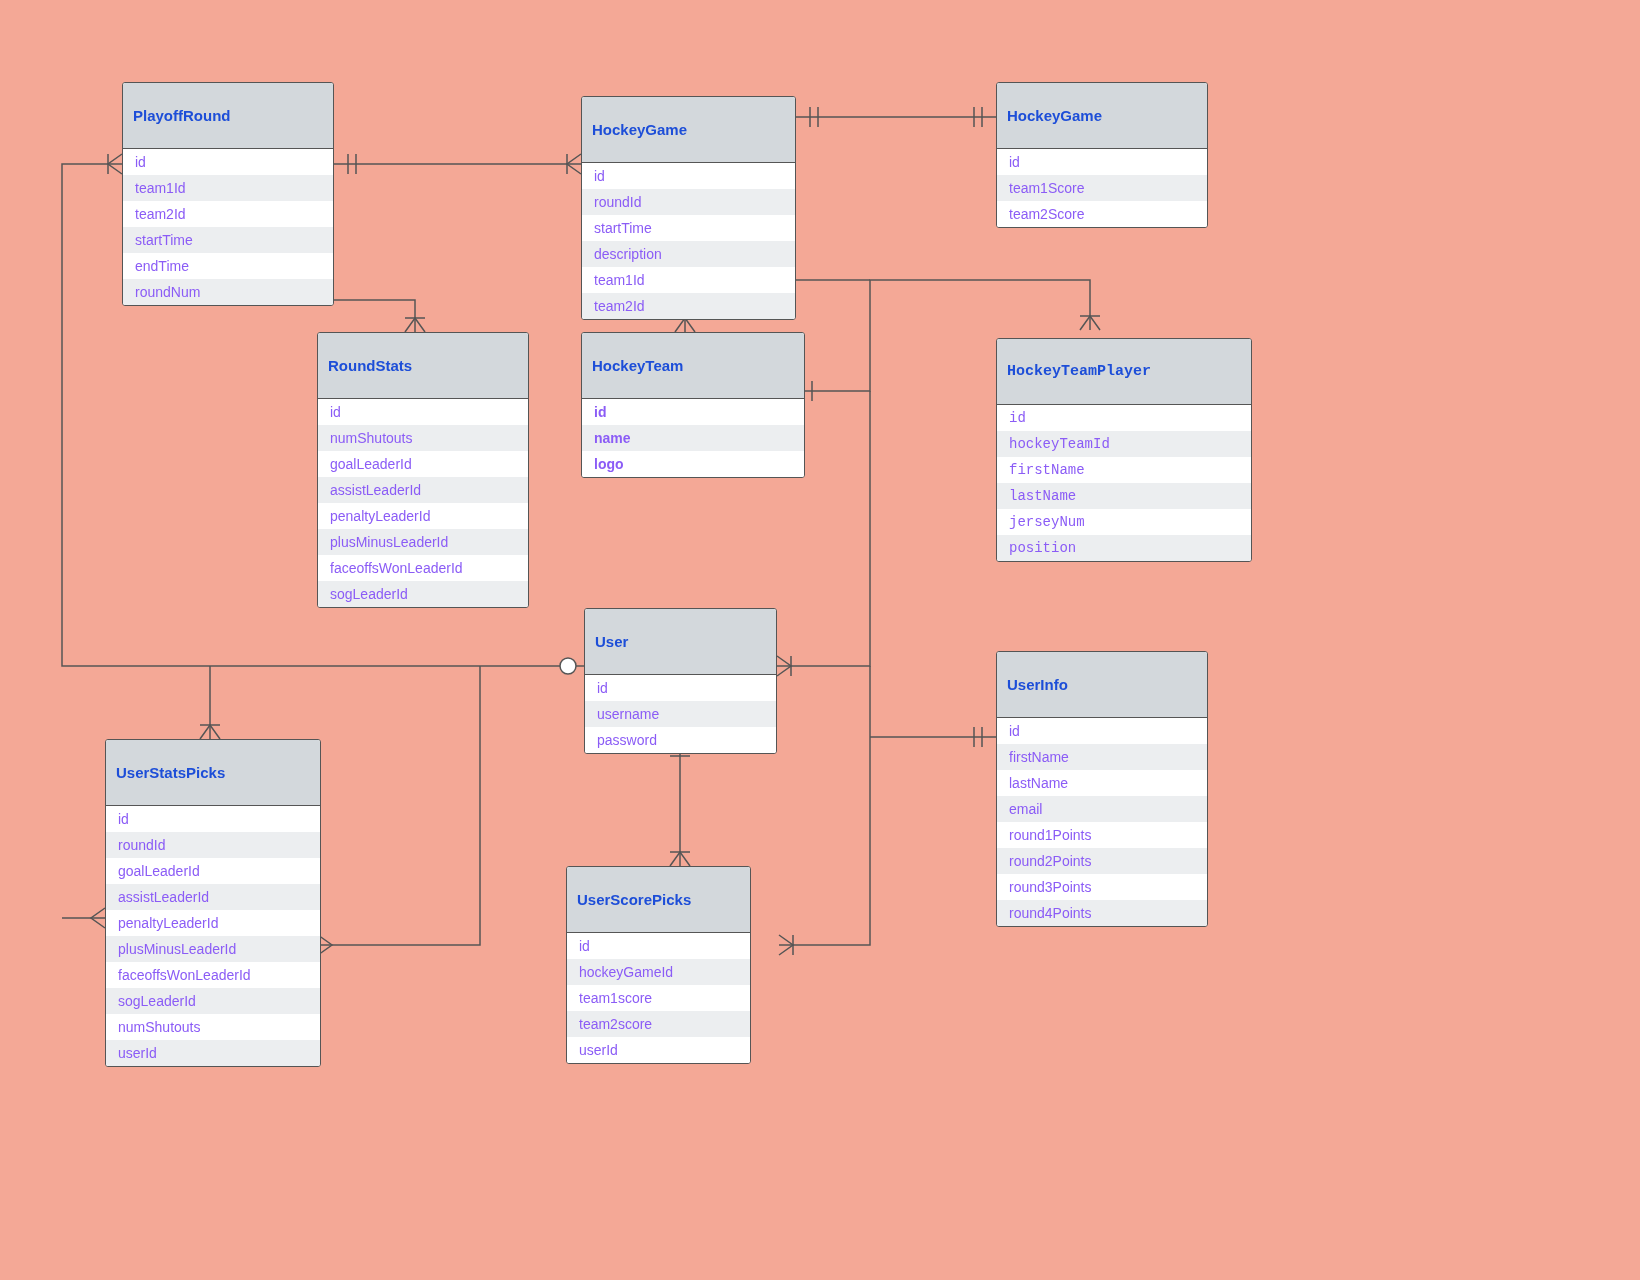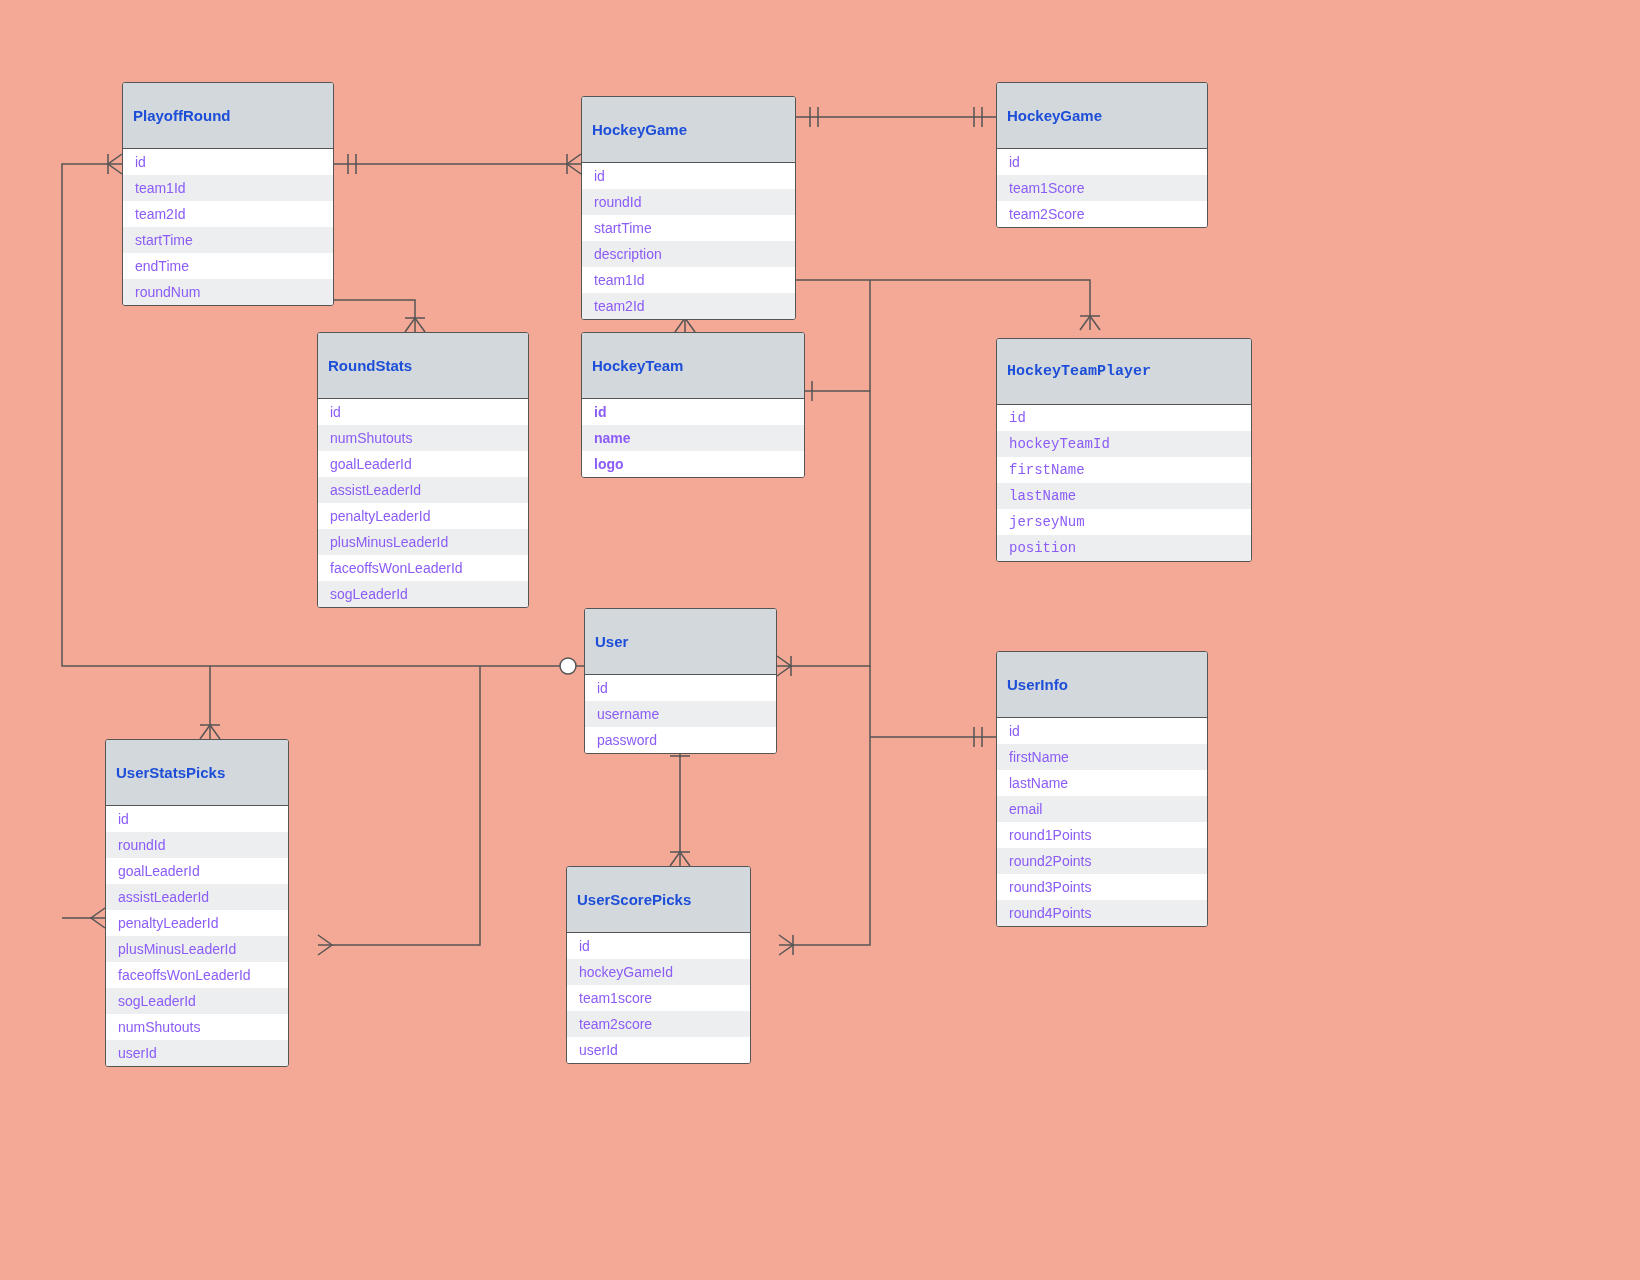--- a/index.html
+++ b/index.html
@@ -202,21 +202,21 @@
   <div class="entity-row">id</div>
   <div class="entity-row alt">firstName</div>
   <div class="entity-row">lastName</div>
   <div class="entity-row alt">email</div>
   <div class="entity-row">round1Points</div>
   <div class="entity-row alt">round2Points</div>
   <div class="entity-row">round3Points</div>
   <div class="entity-row alt">round4Points</div>
 </div>
 
-<div class="entity" style="left:105px; top:739px; width:184px;">
+<div class="entity" style="left:105px; top:739px; width:216px;">
   <div class="entity-header">UserStatsPicks</div>
   <div class="entity-row">id</div>
   <div class="entity-row alt">roundId</div>
   <div class="entity-row">goalLeaderId</div>
   <div class="entity-row alt">assistLeaderId</div>
   <div class="entity-row">penaltyLeaderId</div>
   <div class="entity-row alt">plusMinusLeaderId</div>
   <div class="entity-row">faceoffsWonLeaderId</div>
   <div class="entity-row alt">sogLeaderId</div>
   <div class="entity-row">numShutouts</div>

